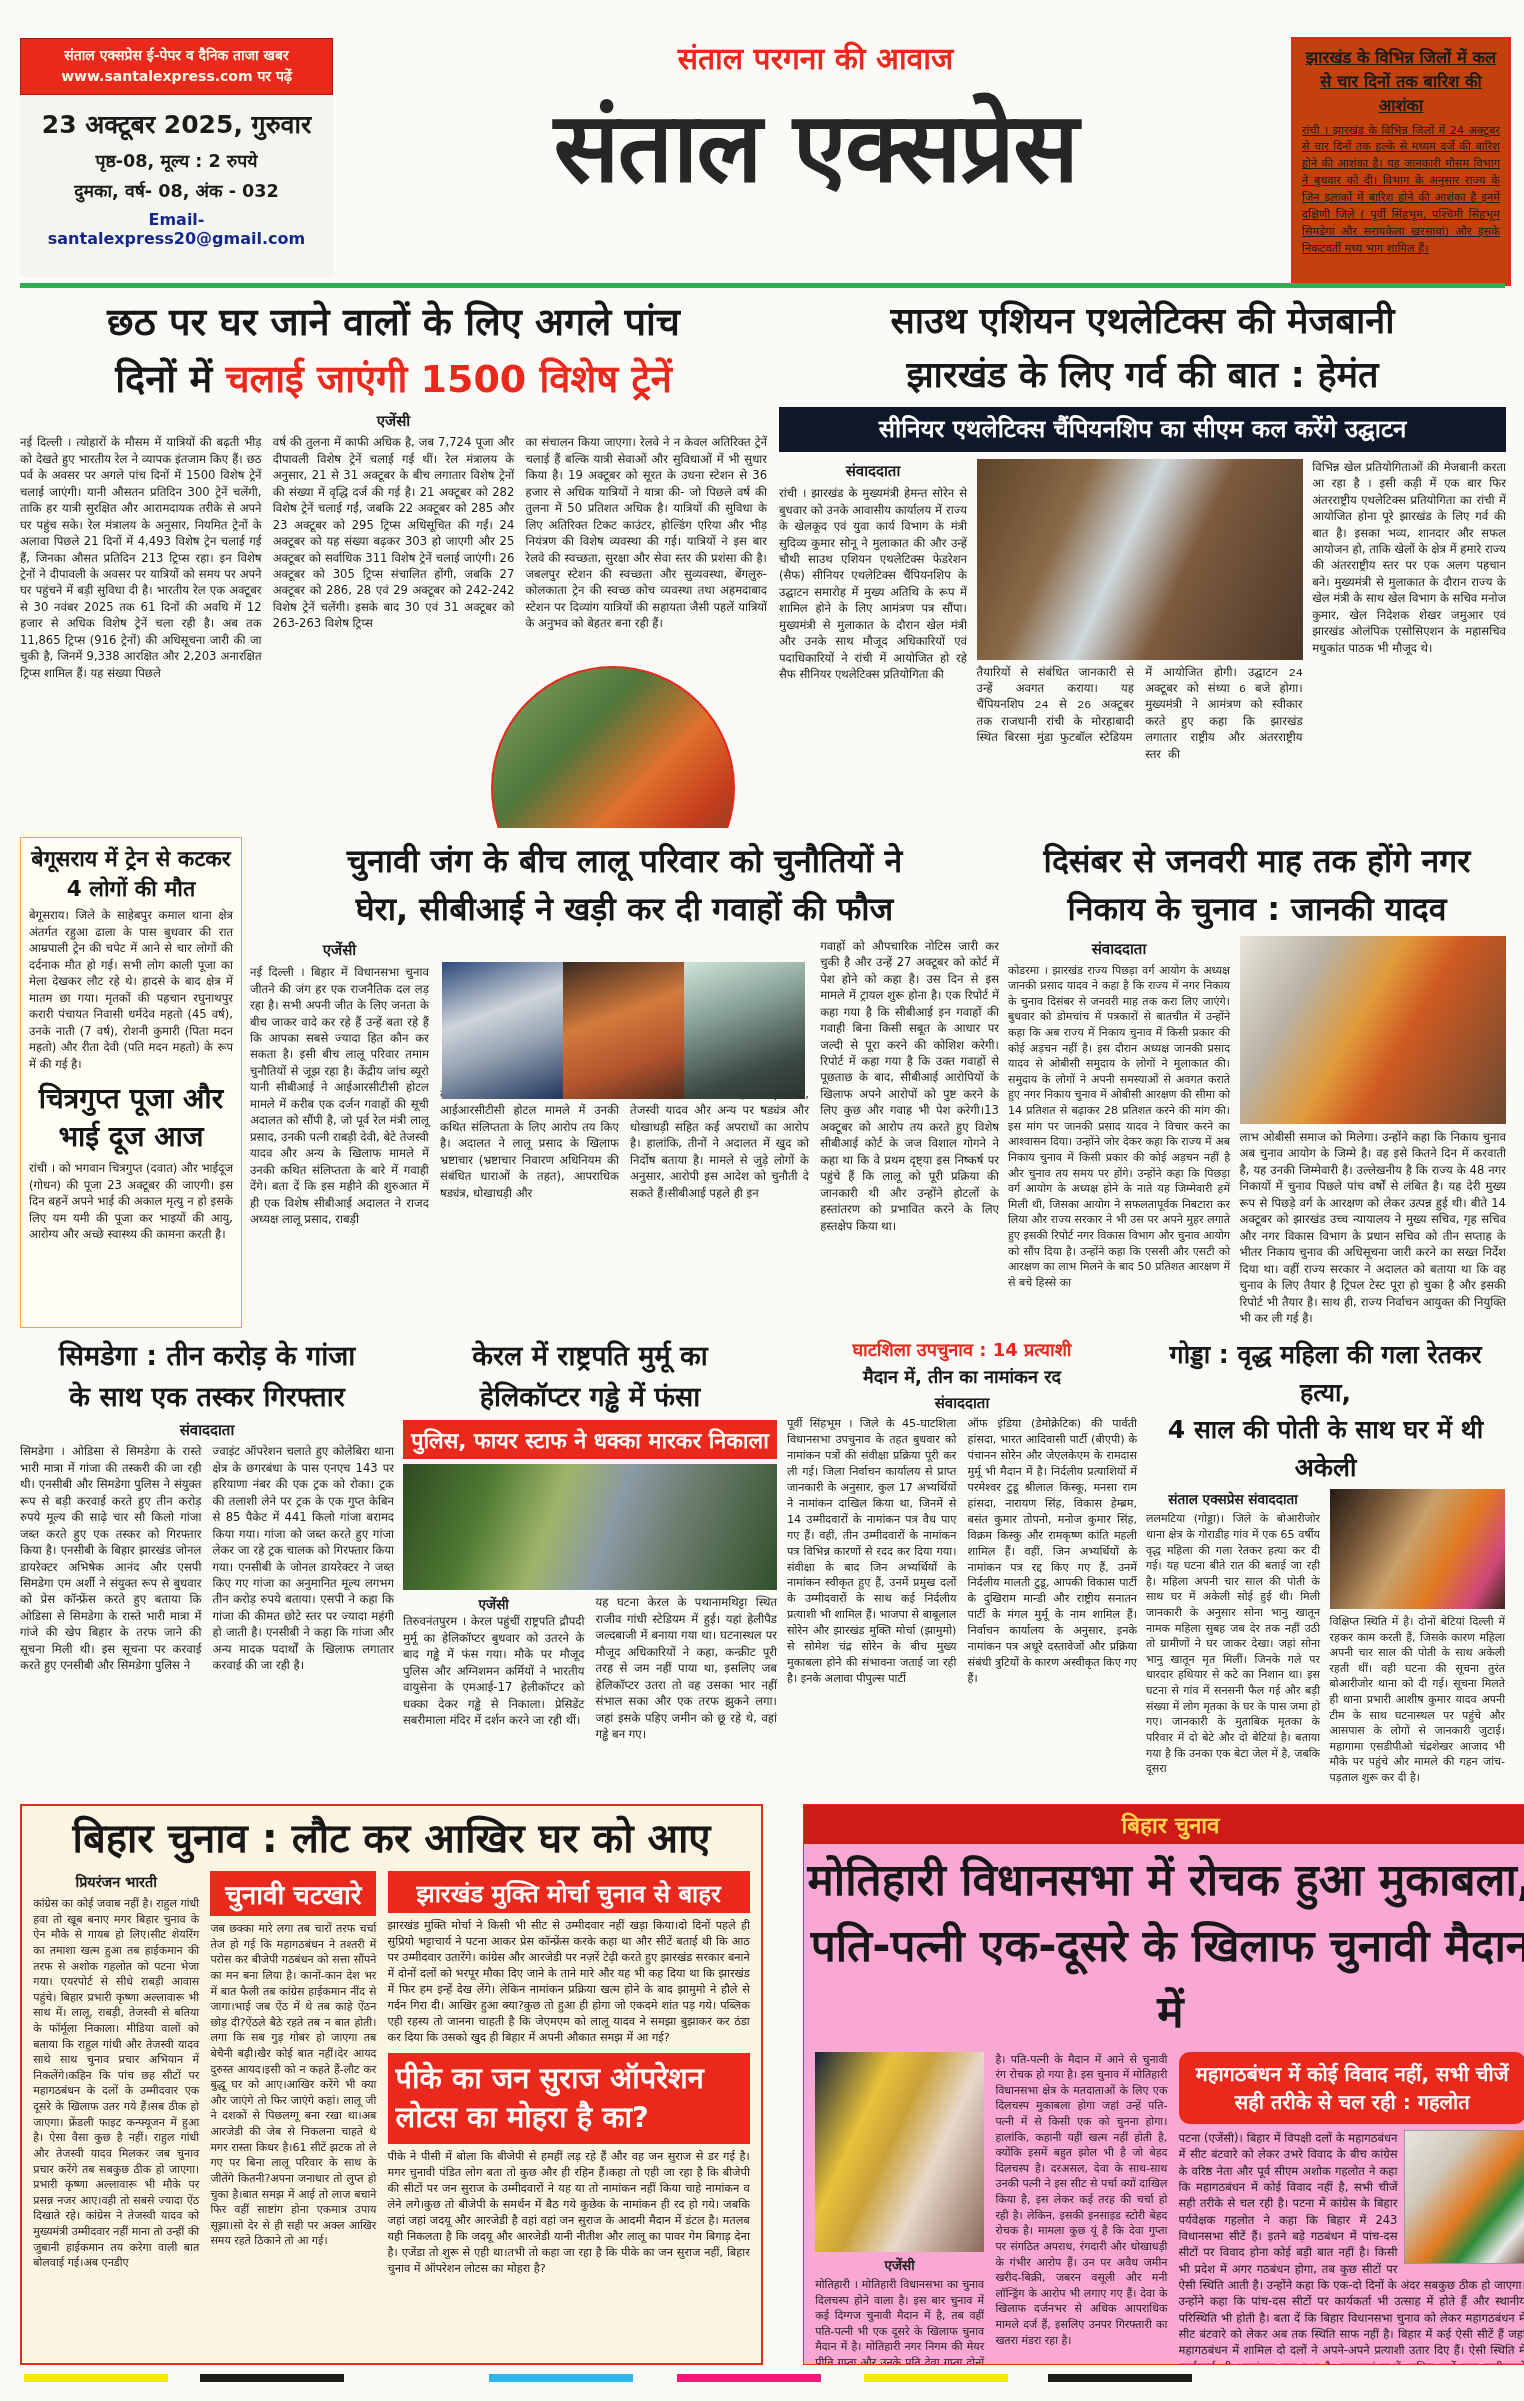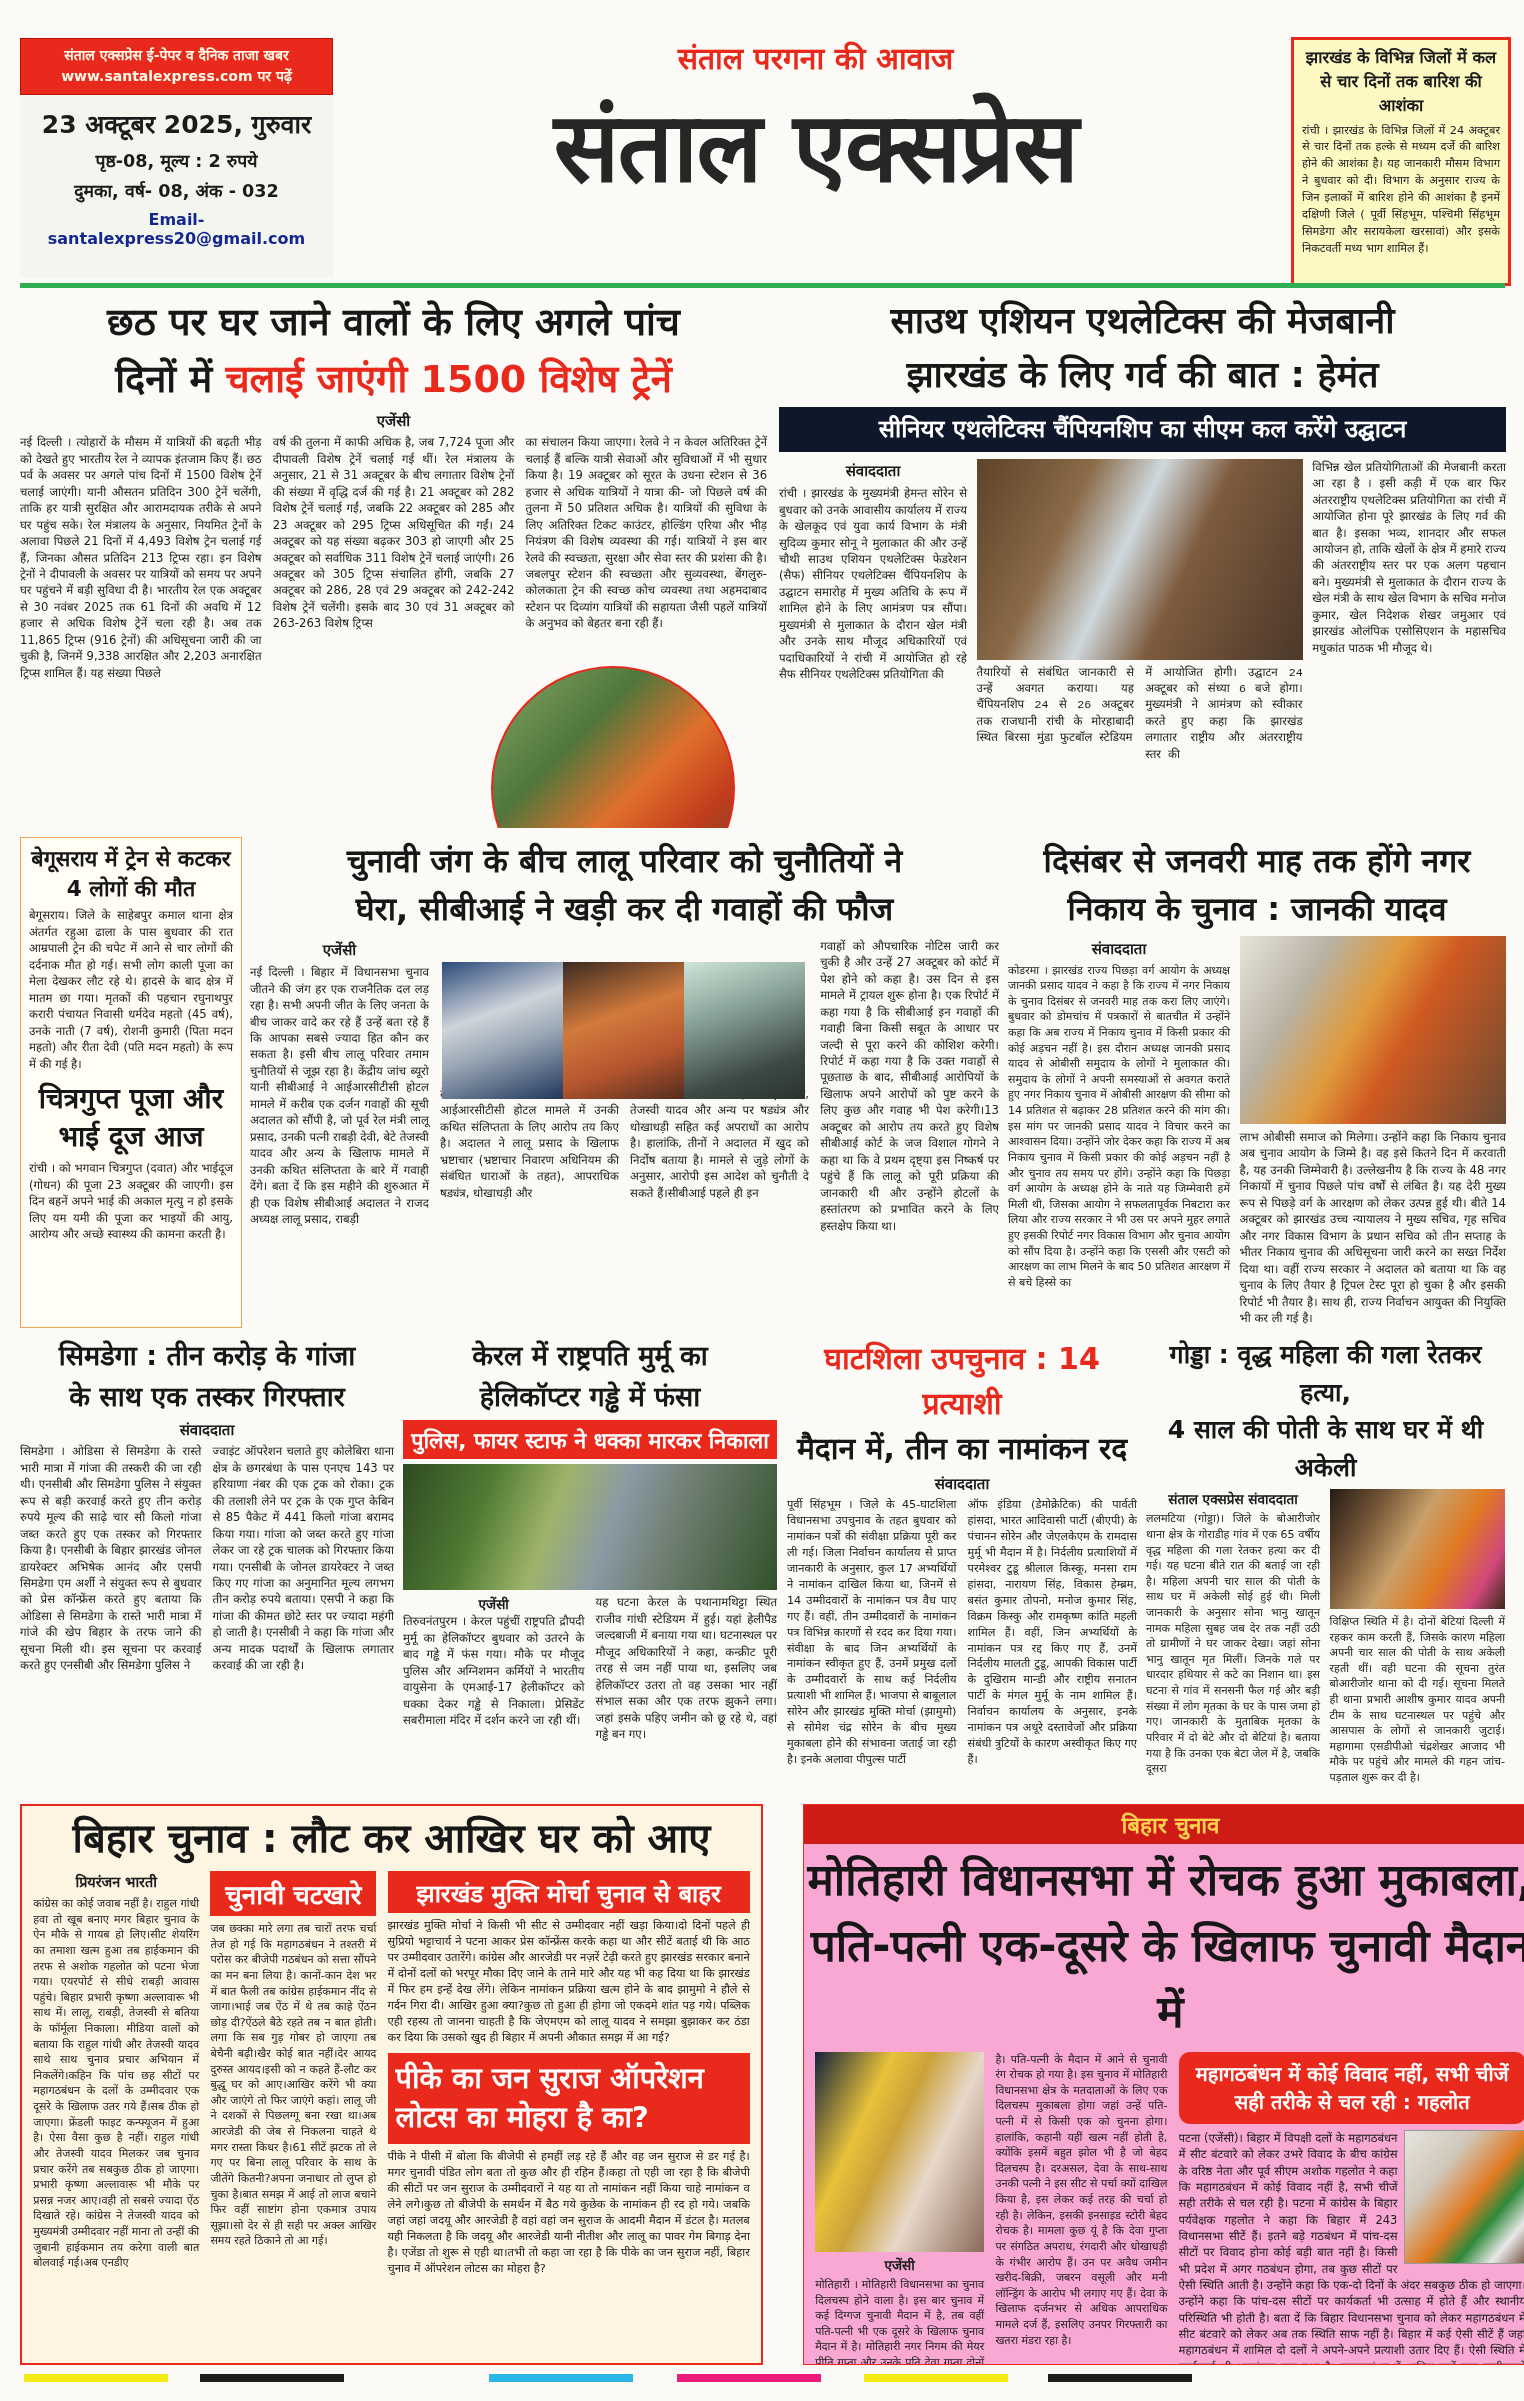--- a/index.html
+++ b/index.html
@@ -10,21 +10,21 @@
   .byline{font-weight:bold;text-align:center;font-size:15px;margin:1.6px 0 4.8px 0;}
   .cols{display:flex;gap:11.2px;}
   .col{flex:1;font-size:11.6px;line-height:1.42;text-align:justify;}
   .art{overflow:hidden;}
   .greenbar{background:#0f172a;color:#ffffff;font-weight:bold;text-align:center;font-size:24px;padding:7.2px 3.2px;line-height:1.3;}
   .redbar{background:#e8291c;color:#ffffff;font-weight:bold;text-align:center;}
   .cream{background:#fdf4e2;border:2.4px solid #e8291c;}
   .mark{position:absolute;height:8px;width:144px;top:2374px;}
   .promo{background:#e8291c;color:#fffbe8;font-weight:bold;text-align:center;font-size:14px;line-height:1.5;padding:6.4px 4.8px;border:0.8px solid #b71208;}
   .infobox{background:#f2f6ee;text-align:center;}
-  .wbox{background:#fef9c3;border:3.2px solid #e8291c;padding:6.4px 8px;}
+  .wbox{background:#c2410c;border:3.2px solid #e8291c;padding:6.4px 8px;text-decoration:underline;}
   .wbox .t{font-weight:bold;font-size:16.4px;text-align:center;line-height:1.45;}
   .wbox .b{font-size:11.3px;line-height:1.5;text-align:justify;margin-top:4.8px;}
   .capbyline{font-weight:bold;text-align:center;font-size:13.6px;}
 </style>
 </head>
 <body>
 
 <div class="page">
 
   <div class="abs infobox" style="left:20px;top:38px;width:313px;height:240px;">
@@ -153,21 +153,21 @@
     <div class="cols" style="margin-top:4.8px;">
       <div style="flex:1;">
         <div class="capbyline">एजेंसी</div>
         <div class="col">तिरुवनंतपुरम । केरल पहुंचीं राष्ट्रपति द्रौपदी मुर्मू का हेलिकॉप्टर बुधवार को उतरने के बाद गड्ढे में फंस गया। मौके पर मौजूद पुलिस और अग्निशमन कर्मियों ने भारतीय वायुसेना के एमआई-17 हेलीकॉप्टर को धक्का देकर गड्ढे से निकाला। प्रेसिडेंट सबरीमाला मंदिर में दर्शन करने जा रही थीं।</div>
       </div>
       <div class="col">यह घटना केरल के पथानामथिट्टा स्थित राजीव गांधी स्टेडियम में हुई। यहां हेलीपैड जल्दबाजी में बनाया गया था। घटनास्थल पर मौजूद अधिकारियों ने कहा, कन्क्रीट पूरी तरह से जम नहीं पाया था, इसलिए जब हेलिकॉप्टर उतरा तो वह उसका भार नहीं संभाल सका और एक तरफ झुकने लगा। जहां इसके पहिए जमीन को छू रहे थे, वहां गड्ढे बन गए।</div>
     </div>
   </div>
 
   <div class="abs art" style="left:787px;top:1336px;width:350px;height:462px;">
-    <div class="hl" style="font-size:30px;">
+    <div class="hl" style="font-size:18px;">
       <div class="red">घाटशिला उपचुनाव : 14 प्रत्याशी</div>
       <div>मैदान में, तीन का नामांकन रद</div>
     </div>
     <div class="byline">संवाददाता</div>
     <div class="cols">
       <div class="col" style="font-size:11.2px;">पूर्वी सिंहभूम । जिले के 45-घाटशिला विधानसभा उपचुनाव के तहत बुधवार को नामांकन पत्रों की संवीक्षा प्रक्रिया पूरी कर ली गई। जिला निर्वाचन कार्यालय से प्राप्त जानकारी के अनुसार, कुल 17 अभ्यर्थियों ने नामांकन दाखिल किया था, जिनमें से 14 उम्मीदवारों के नामांकन पत्र वैध पाए गए हैं। वहीं, तीन उम्मीदवारों के नामांकन पत्र विभिन्न कारणों से रदद कर दिया गया। संवीक्षा के बाद जिन अभ्यर्थियों के नामांकन स्वीकृत हुए हैं, उनमें प्रमुख दलों के उम्मीदवारों के साथ कई निर्दलीय प्रत्याशी भी शामिल हैं। भाजपा से बाबूलाल सोरेन और झारखंड मुक्ति मोर्चा (झामुमो) से सोमेश चंद्र सोरेन के बीच मुख्य मुकाबला होने की संभावना जताई जा रही है। इनके अलावा पीपुल्स पार्टी</div>
       <div class="col" style="font-size:11.2px;">ऑफ इंडिया (डेमोक्रेटिक) की पार्वती हांसदा, भारत आदिवासी पार्टी (बीएपी) के पंचानन सोरेन और जेएलकेएम के रामदास मुर्मू भी मैदान में है। निर्दलीय प्रत्याशियों में परमेश्वर टुडू श्रीलाल किस्कू, मनसा राम हांसदा, नारायण सिंह, विकास हेम्ब्रम, बसंत कुमार तोपनो, मनोज कुमार सिंह, विक्रम किस्कु और रामकृष्ण कांति महली शामिल हैं। वहीं, जिन अभ्यर्थियों के नामांकन पत्र रद्द किए गए हैं, उनमें निर्दलीय मालती टुडू, आपकी विकास पार्टी के दुखिराम मान्डी और राष्ट्रीय सनातन पार्टी के मंगल मुर्मू के नाम शामिल हैं। निर्वाचन कार्यालय के अनुसार, इनके नामांकन पत्र अधूरे दस्तावेजों और प्रक्रिया संबंधी त्रुटियों के कारण अस्वीकृत किए गए हैं।</div>
     </div>
   </div>
 

